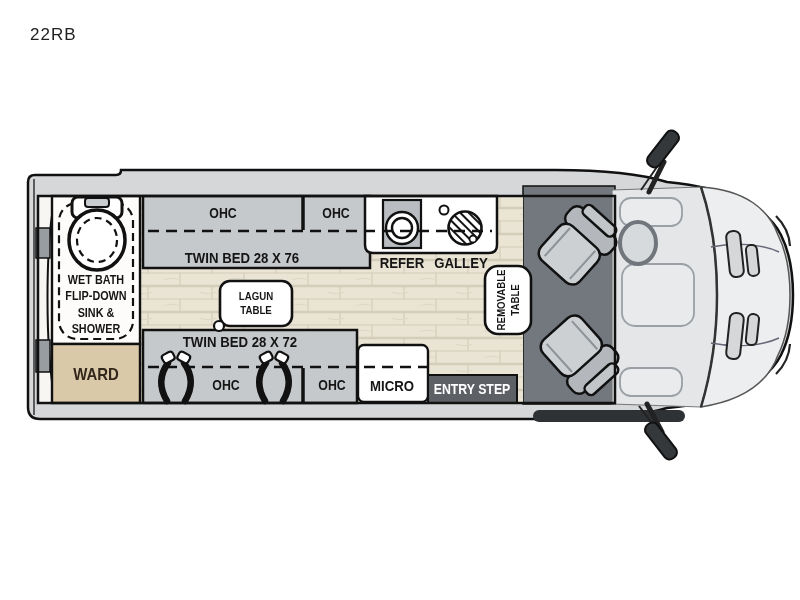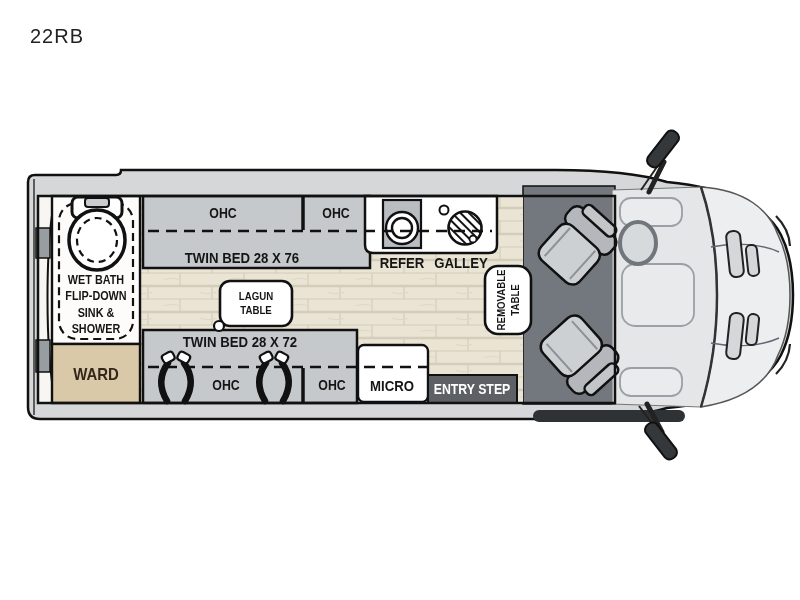--- a/index.html
+++ b/index.html
@@ -9,21 +9,21 @@
   .lbl{position:absolute;transform:translate(-50%,-50%) scaleX(0.88);
        font-weight:bold;color:#151515;white-space:nowrap;letter-spacing:0px;}
   .sz14{font-size:14px;} .sz15{font-size:15px;} .sz17{font-size:17px;}
   .white{color:#ffffff;}
   .ward-c{color:#33261a;}
   .blk{position:absolute;transform:translate(-50%,-50%) scaleX(0.88);
        font-weight:bold;color:#151515;text-align:center;white-space:nowrap;}
   .wetbath-blk{font-size:12.3px;line-height:16.4px;}
   .tbl-blk{font-size:11px;line-height:13.5px;}
   .vert{transform:translate(-50%,-50%) rotate(-90deg) scaleX(0.88);}
-  #title{position:absolute;left:30px;top:25px;font-size:20px;color:#222;
+  #title{position:absolute;left:30px;top:25px;font-size:17px;color:#222;
          letter-spacing:1px;font-weight:400;}
 </style>
 </head>
 <body>
 
 <div id="stage">
 
   <div id="title">22RB</div>
 
   <svg id="plan-svg" width="800" height="600" viewBox="0 0 800 600">

